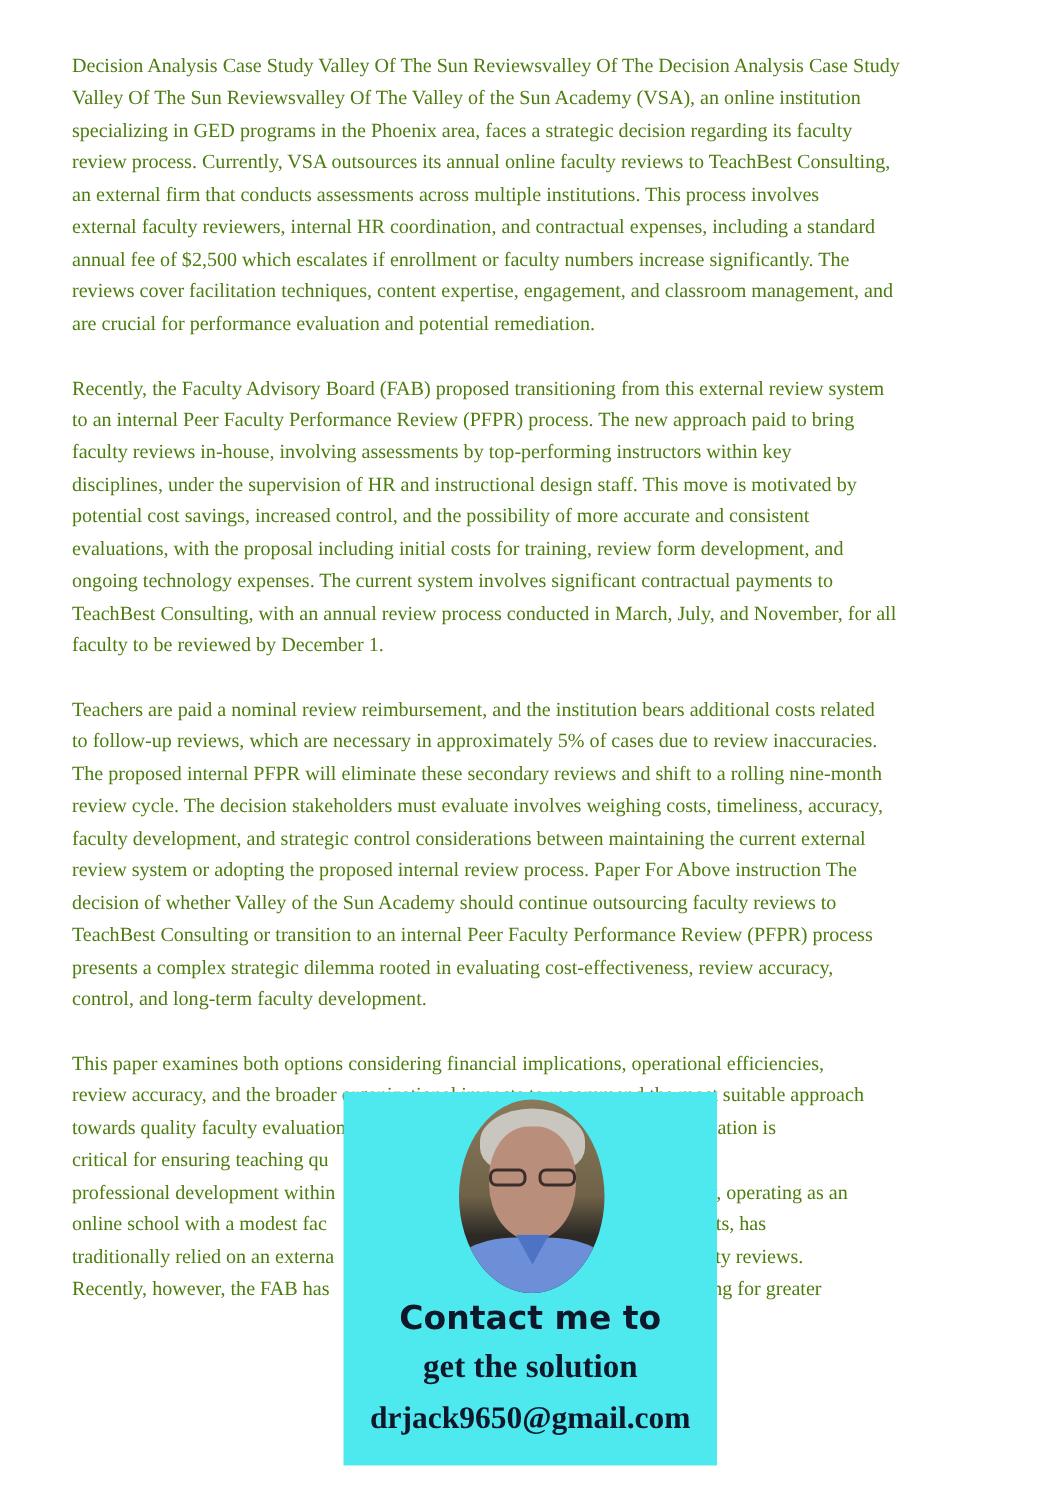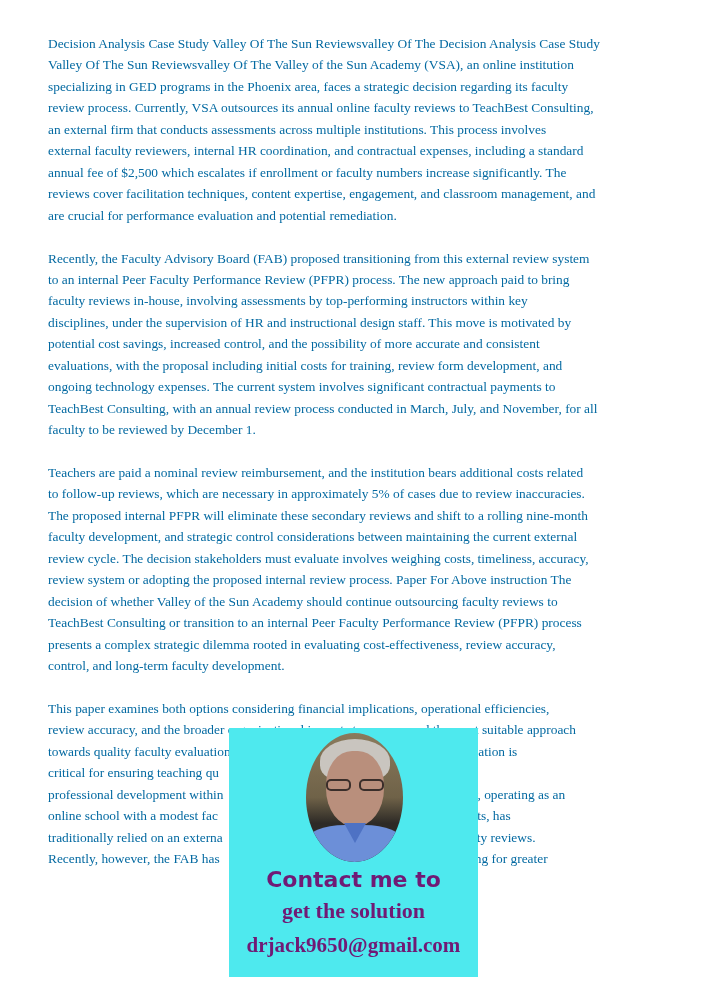--- a/index.html
+++ b/index.html
@@ -14,21 +14,21 @@
       overflow: hidden;
     }
     .page {
       position: absolute;
       left: 48px;
       top: 33px;
       width: 600px;
       font-family: "Liberation Serif", serif;
       font-size: 13.4px;
       line-height: 21.45px;
-      color: #0369a1;
+      color: #4d7c0f;
     }
     .para {
       margin: 0 0 21.45px 0;
     }
     .line {
       display: block;
       white-space: nowrap;
     }
     .ad-box {
       position: absolute;
@@ -99,21 +99,21 @@
       width: 22px;
       height: 20px;
       background: #4e72c4;
       clip-path: polygon(0 0, 100% 0, 50% 100%);
     }
     .ad-text {
       position: absolute;
       left: 0;
       width: 249px;
       text-align: center;
-      color: #701a75;
+      color: #0f172a;
     }
     .ad-line1 {
       top: 137px;
       font-family: "DejaVu Sans", sans-serif;
       font-weight: bold;
       font-size: 22px;
       line-height: 30px;
     }
     .ad-line2 {
       top: 168px;
@@ -153,22 +153,22 @@
     <span class="line">potential cost savings, increased control, and the possibility of more accurate and consistent</span>
     <span class="line">evaluations, with the proposal including initial costs for training, review form development, and</span>
     <span class="line">ongoing technology expenses. The current system involves significant contractual payments to</span>
     <span class="line">TeachBest Consulting, with an annual review process conducted in March, July, and November, for all</span>
     <span class="line">faculty to be reviewed by December 1.</span>
   </p>
   <p class="para">
     <span class="line">Teachers are paid a nominal review reimbursement, and the institution bears additional costs related</span>
     <span class="line">to follow-up reviews, which are necessary in approximately 5% of cases due to review inaccuracies.</span>
     <span class="line">The proposed internal PFPR will eliminate these secondary reviews and shift to a rolling nine-month</span>
+    <span class="line">review cycle. The decision stakeholders must evaluate involves weighing costs, timeliness, accuracy,</span>
     <span class="line">faculty development, and strategic control considerations between maintaining the current external</span>
-    <span class="line">review cycle. The decision stakeholders must evaluate involves weighing costs, timeliness, accuracy,</span>
     <span class="line">review system or adopting the proposed internal review process. Paper For Above instruction The</span>
     <span class="line">decision of whether Valley of the Sun Academy should continue outsourcing faculty reviews to</span>
     <span class="line">TeachBest Consulting or transition to an internal Peer Faculty Performance Review (PFPR) process</span>
     <span class="line">presents a complex strategic dilemma rooted in evaluating cost-effectiveness, review accuracy,</span>
     <span class="line">control, and long-term faculty development.</span>
   </p>
   <p class="para">
     <span class="line">This paper examines both options considering financial implications, operational efficiencies,</span>
     <span class="line">review accuracy, and the broader organizational impacts to recommend the most suitable approach</span>
     <span class="line" style="white-space:pre">towards quality faculty evaluation.                                                        ance evaluation is</span>

